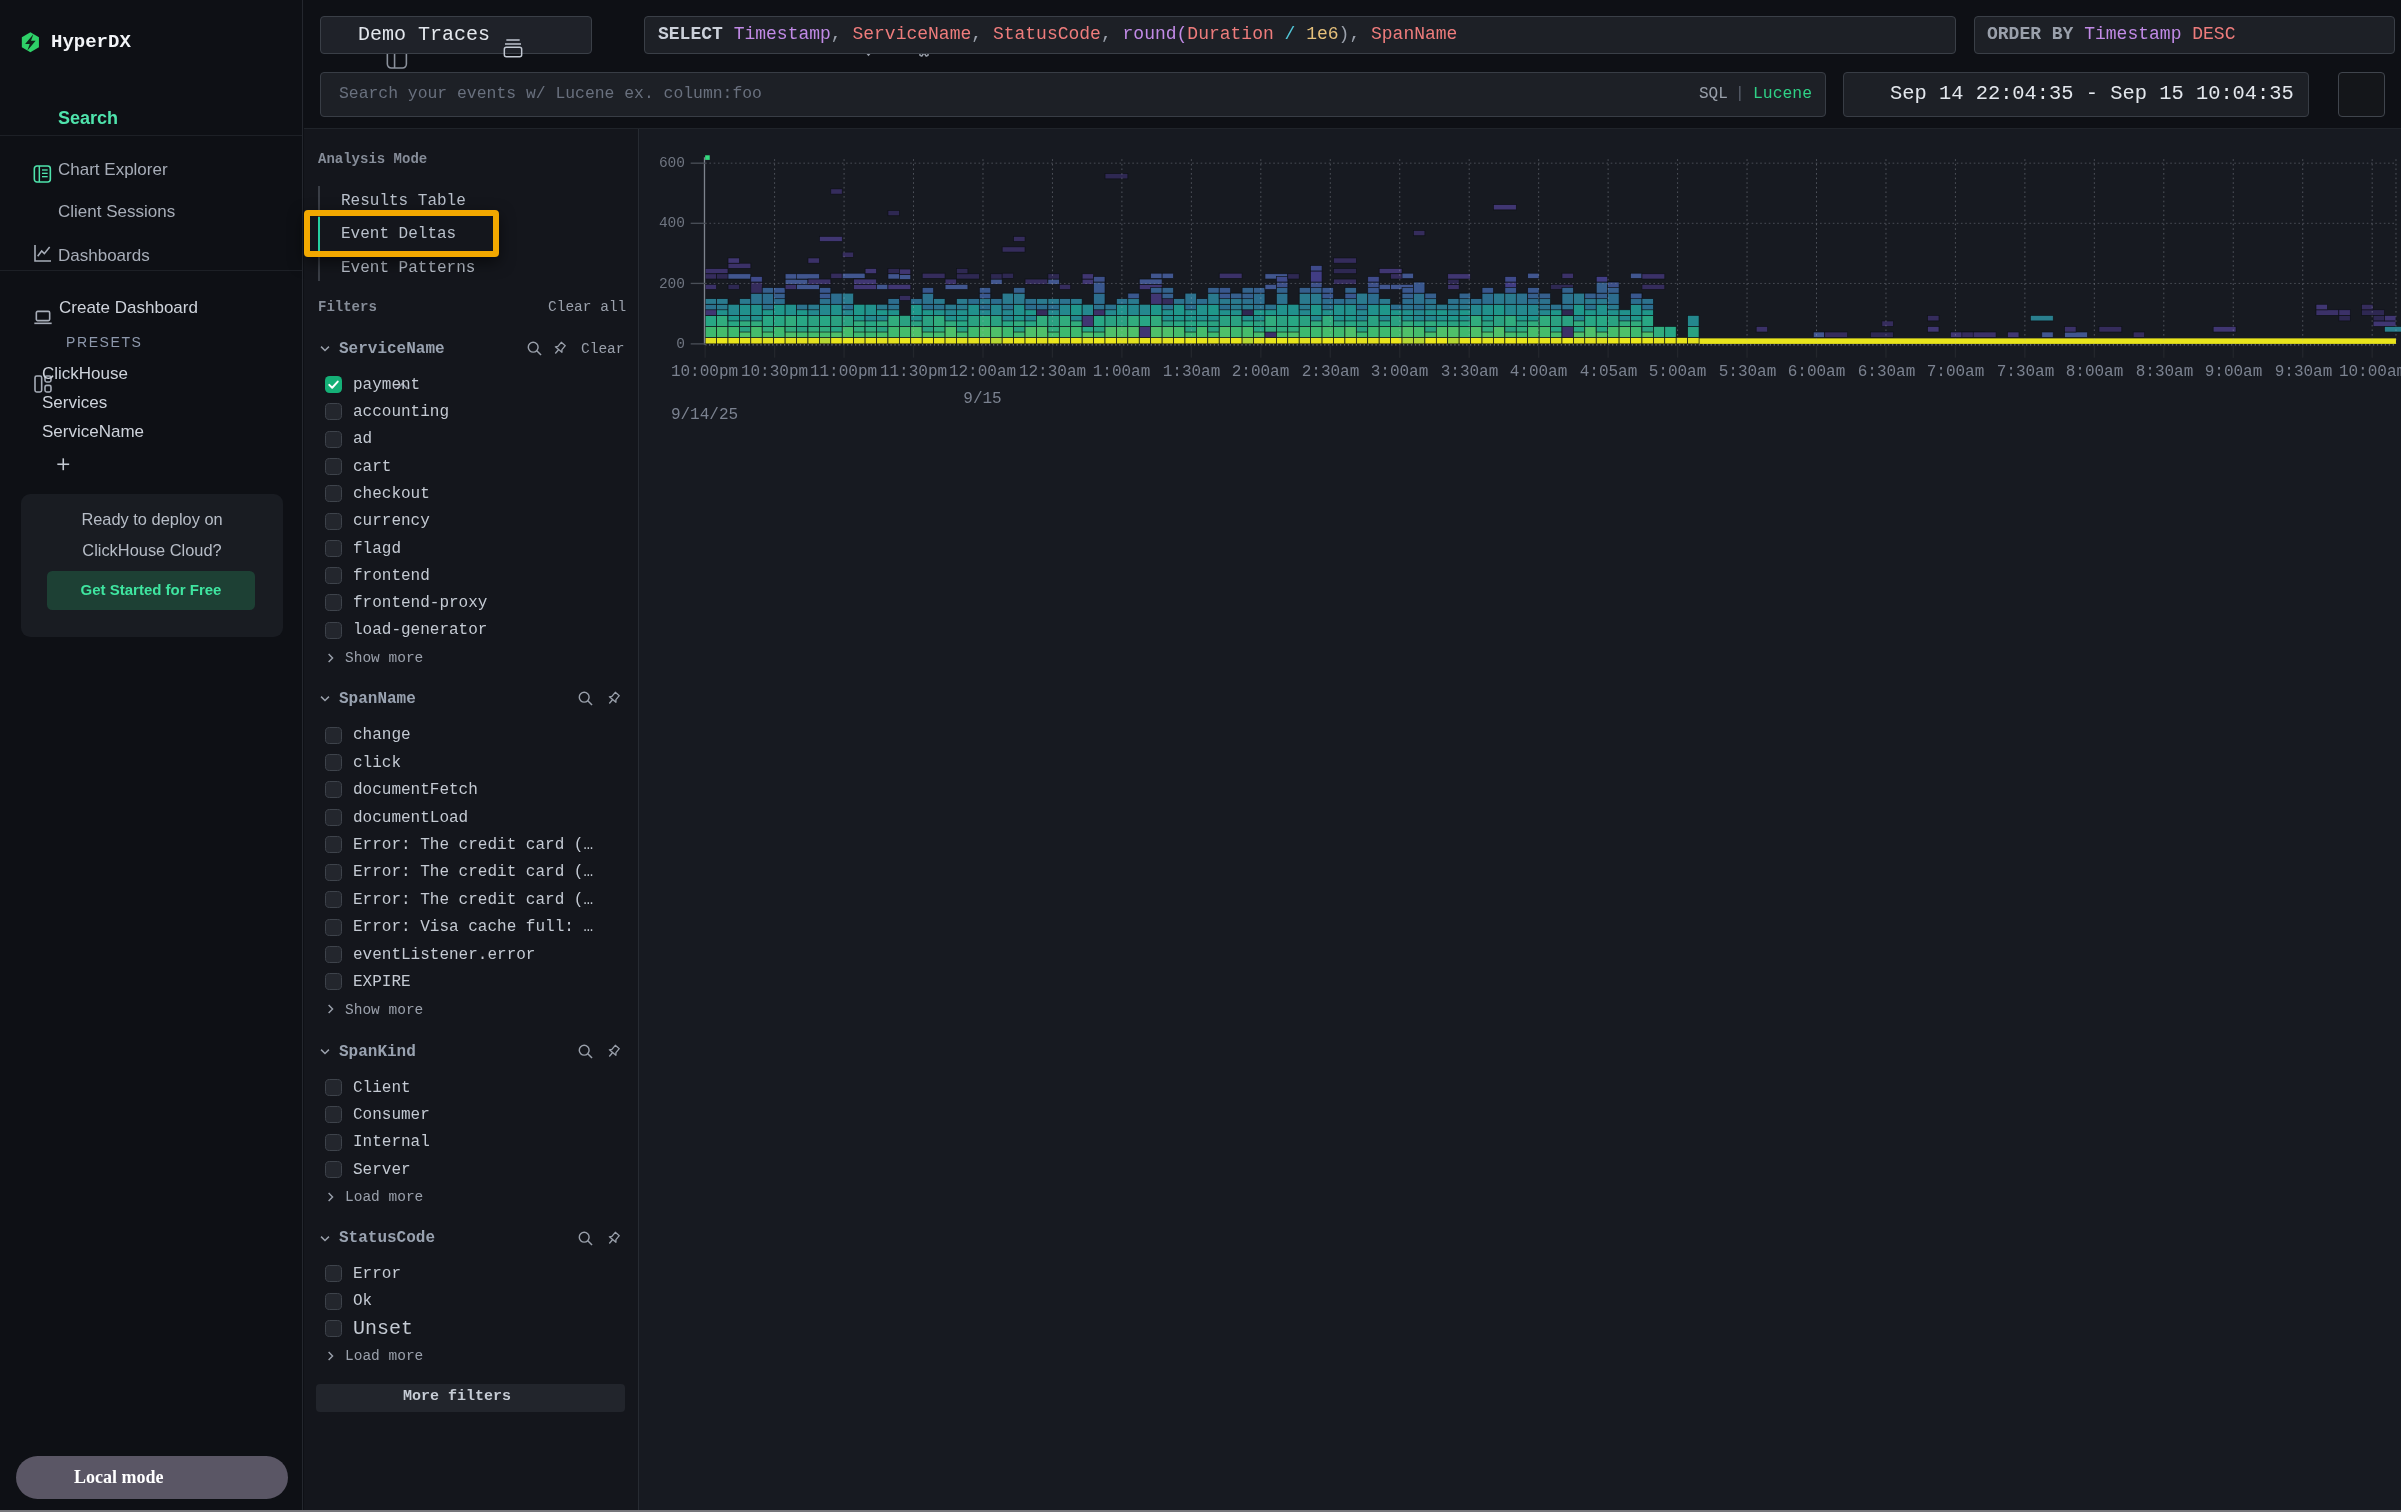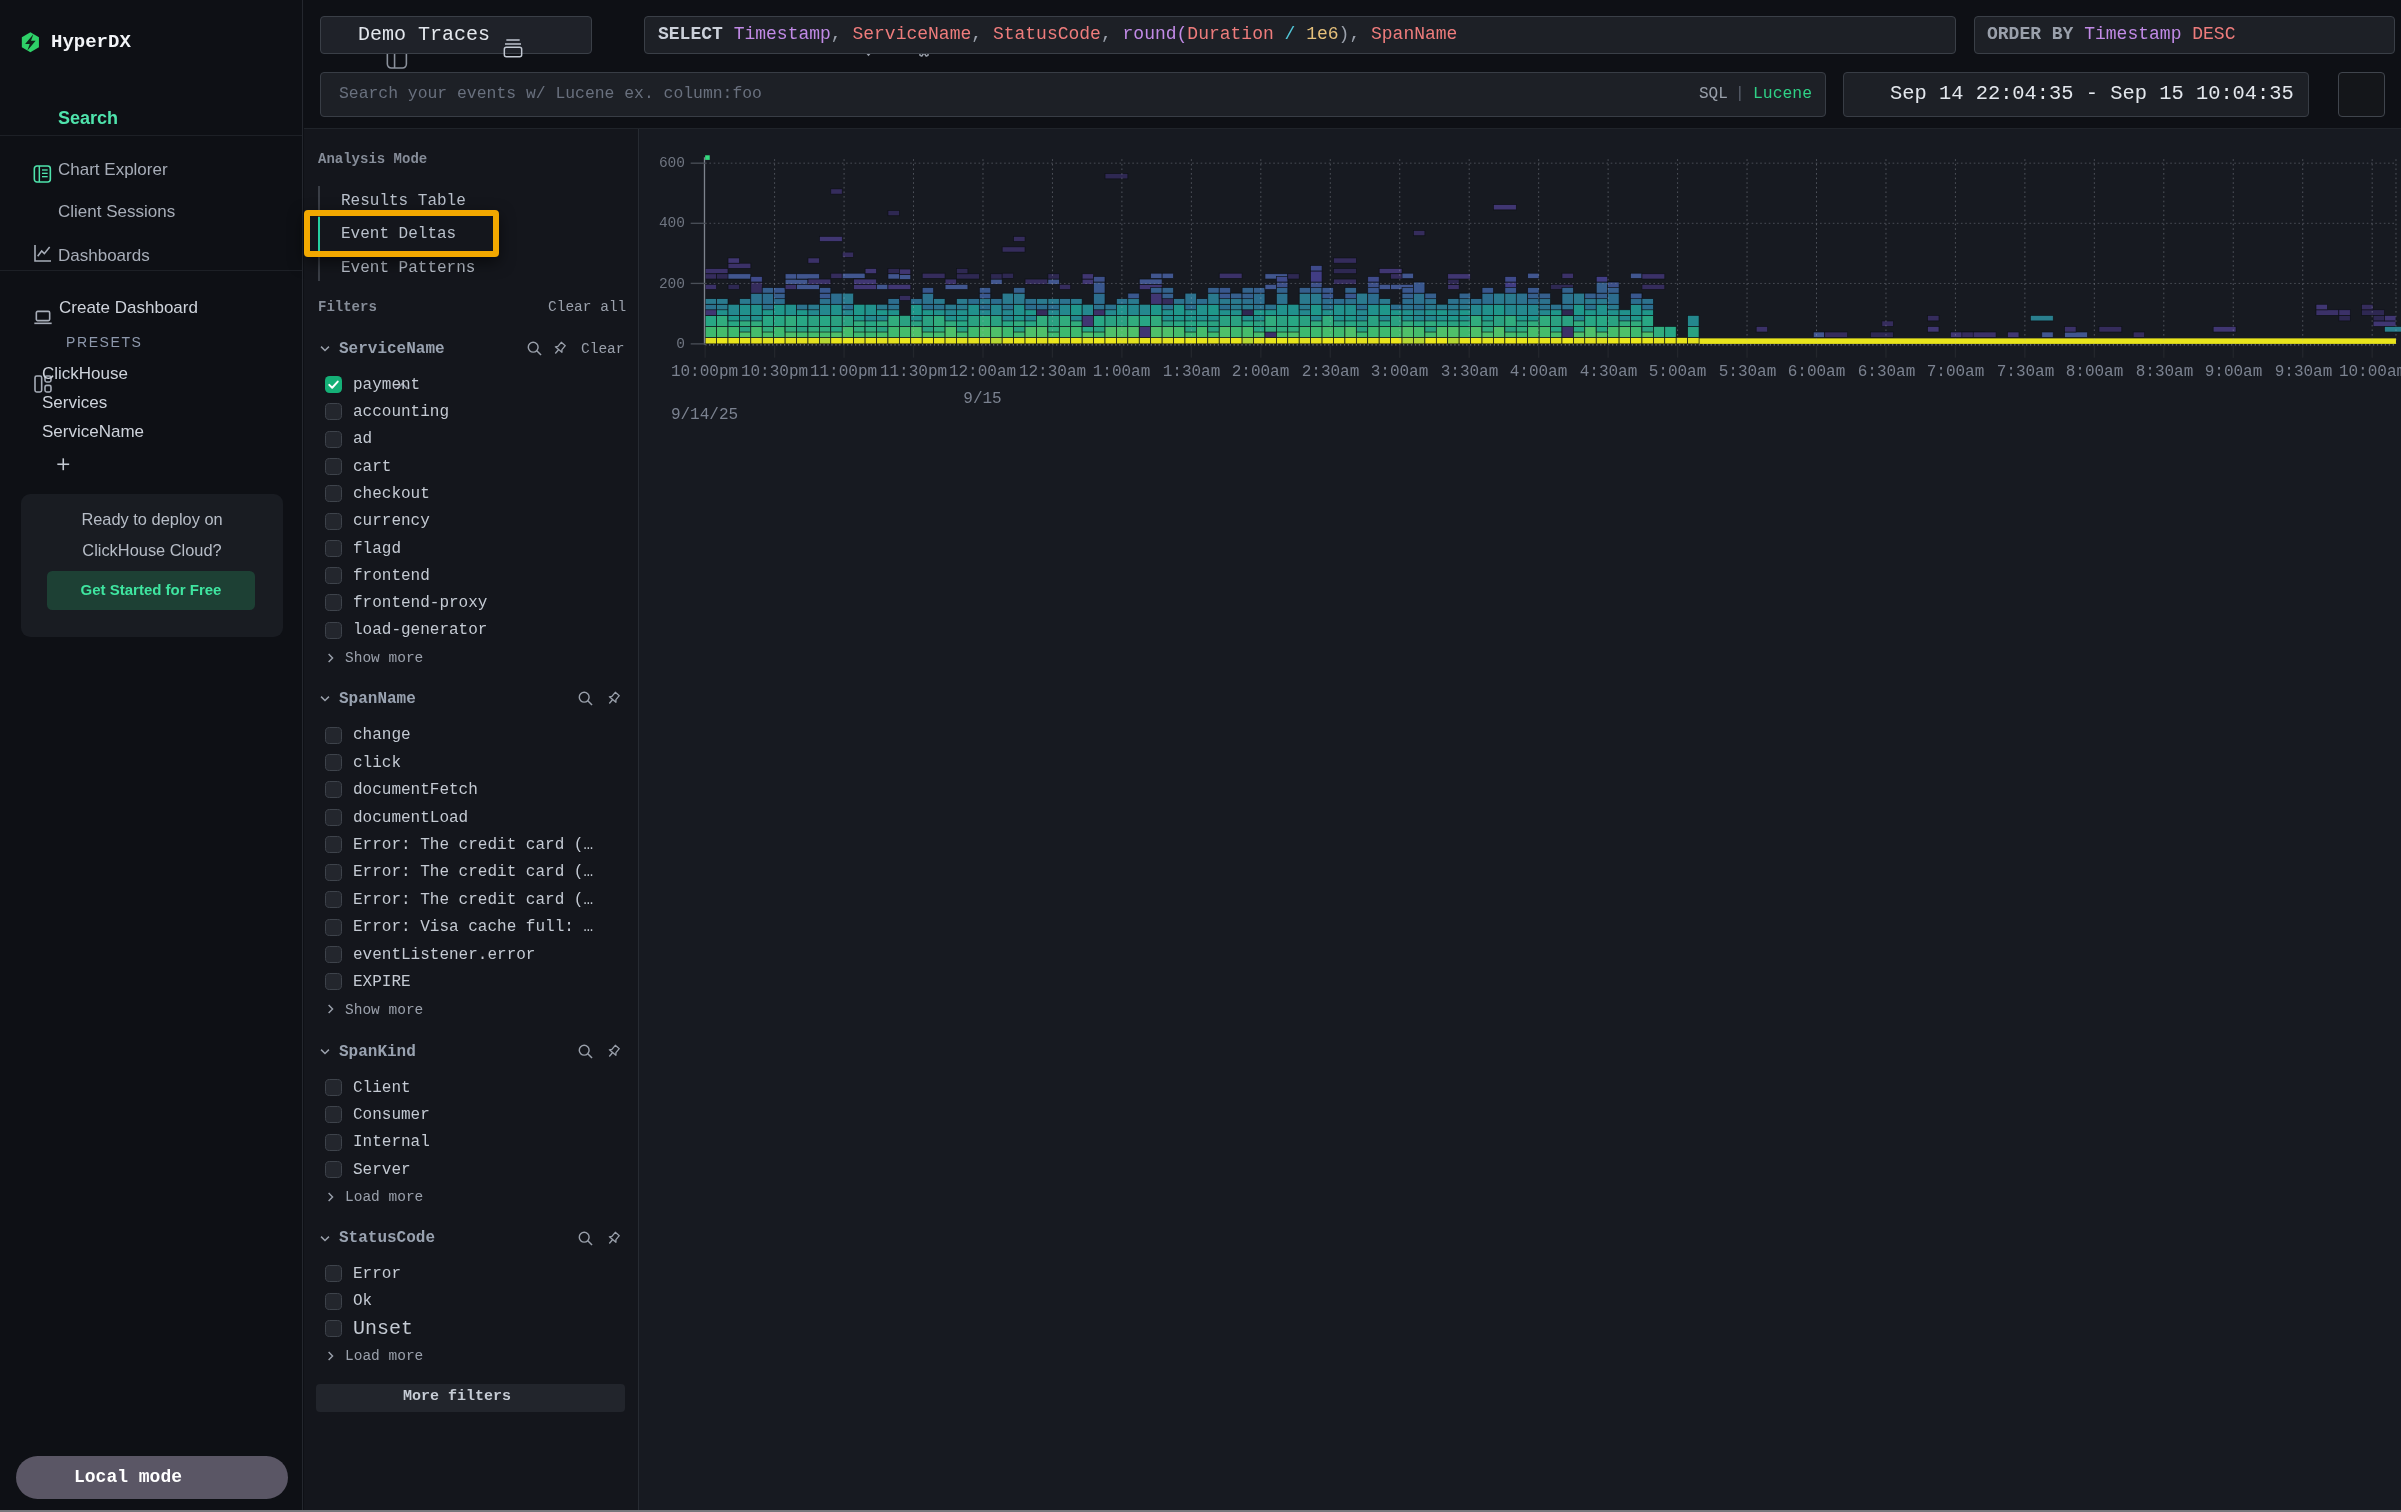--- a/index.html
+++ b/index.html
@@ -74,21 +74,21 @@
 <svg class="abs" style="left:24;top:2138" width="37" height="37" viewBox="0 0 56 56">
 <circle cx="28" cy="28" r="26" fill="#57536100" stroke="#6b6775" stroke-width="2"></circle>
 <circle cx="28" cy="28" r="25" fill="#575364"></circle>
 <text x="28" y="38" font-family="Liberation Sans, sans-serif" font-size="28" fill="#e9ebf0" text-anchor="middle">?</text>
 </svg>
 <div class="t" style="left:16px;top:1456px;width:272px;height:43px;background:#5a5665;border-radius:22px;"></div>
 <svg class="abs" style="left:40;top:2221" width="34" height="34" viewBox="0 0 52 52">
 <circle cx="26" cy="26" r="26" fill="#4a7c6c"></circle>
 <text x="26" y="36" font-family="Liberation Sans, sans-serif" font-size="27" font-weight="bold" fill="#45f5b2" text-anchor="middle">U</text>
 </svg>
-<div class="t" style="left:74px;top:1464px;height:26px;line-height:26px;font-size:18px;color:#ffffff;font-family:Liberation Mono, monospace;font-weight:bold;">Local mode</div>
+<div class="t" style="left:74px;top:1464px;height:26px;line-height:26px;font-size:18px;color:#ffffff;font-family:Liberation Serif, serif;font-weight:bold;">Local mode</div>
 <svg class="abs" style="left:402;top:2233" width="13" height="18.4" viewBox="0 0 20 28">
 <polyline points="5,4 15,14 5,24" fill="none" stroke="#b4bccc" stroke-width="2.6"></polyline>
 </svg>
 <div class="t" style="left:320px;top:16px;width:272px;height:38px;background:#1f2229;border:0.7px solid #3a3f47;border-radius:4px;"></div>
 <svg class="abs" style="left:503;top:38" width="20" height="20" viewBox="0 0 30 30">
 <line x1="5" y1="3" x2="25" y2="3" stroke="#c2c8d2" stroke-width="2.2"></line>
 <line x1="3" y1="9" x2="27" y2="9" stroke="#c2c8d2" stroke-width="2.2"></line>
 <rect x="2" y="14" width="26" height="14" rx="3" fill="none" stroke="#c2c8d2" stroke-width="2.2"></rect>
 </svg>
 <div class="t" style="left:358px;top:23px;height:24px;line-height:24px;font-size:20px;color:#e3e7ed;font-family:'Liberation Mono', monospace;">Demo Traces</div>
@@ -1015,21 +1015,21 @@
 <div class="t" style="left:861px;top:360px;height:24px;line-height:24px;font-size:16px;color:#7b8290;font-family:'Liberation Mono', monospace;width:105px;text-align:center;">11:30pm</div>
 <div class="t" style="left:930px;top:360px;height:24px;line-height:24px;font-size:16px;color:#7b8290;font-family:'Liberation Mono', monospace;width:105px;text-align:center;">12:00am</div>
 <div class="t" style="left:1000px;top:360px;height:24px;line-height:24px;font-size:16px;color:#7b8290;font-family:'Liberation Mono', monospace;width:105px;text-align:center;">12:30am</div>
 <div class="t" style="left:1069px;top:360px;height:24px;line-height:24px;font-size:16px;color:#7b8290;font-family:'Liberation Mono', monospace;width:105px;text-align:center;">1:00am</div>
 <div class="t" style="left:1139px;top:360px;height:24px;line-height:24px;font-size:16px;color:#7b8290;font-family:'Liberation Mono', monospace;width:105px;text-align:center;">1:30am</div>
 <div class="t" style="left:1208px;top:360px;height:24px;line-height:24px;font-size:16px;color:#7b8290;font-family:'Liberation Mono', monospace;width:105px;text-align:center;">2:00am</div>
 <div class="t" style="left:1278px;top:360px;height:24px;line-height:24px;font-size:16px;color:#7b8290;font-family:'Liberation Mono', monospace;width:105px;text-align:center;">2:30am</div>
 <div class="t" style="left:1347px;top:360px;height:24px;line-height:24px;font-size:16px;color:#7b8290;font-family:'Liberation Mono', monospace;width:105px;text-align:center;">3:00am</div>
 <div class="t" style="left:1417px;top:360px;height:24px;line-height:24px;font-size:16px;color:#7b8290;font-family:'Liberation Mono', monospace;width:105px;text-align:center;">3:30am</div>
 <div class="t" style="left:1486px;top:360px;height:24px;line-height:24px;font-size:16px;color:#7b8290;font-family:'Liberation Mono', monospace;width:105px;text-align:center;">4:00am</div>
-<div class="t" style="left:1556px;top:360px;height:24px;line-height:24px;font-size:16px;color:#7b8290;font-family:'Liberation Mono', monospace;width:105px;text-align:center;">4:30am</div>
+<div class="t" style="left:1556px;top:360px;height:24px;line-height:24px;font-size:16px;color:#7b8290;font-family:'Liberation Mono', monospace;width:105px;text-align:center;">4:05am</div>
 <div class="t" style="left:1625px;top:360px;height:24px;line-height:24px;font-size:16px;color:#7b8290;font-family:'Liberation Mono', monospace;width:105px;text-align:center;">5:00am</div>
 <div class="t" style="left:1695px;top:360px;height:24px;line-height:24px;font-size:16px;color:#7b8290;font-family:'Liberation Mono', monospace;width:105px;text-align:center;">5:30am</div>
 <div class="t" style="left:1764px;top:360px;height:24px;line-height:24px;font-size:16px;color:#7b8290;font-family:'Liberation Mono', monospace;width:105px;text-align:center;">6:00am</div>
 <div class="t" style="left:1834px;top:360px;height:24px;line-height:24px;font-size:16px;color:#7b8290;font-family:'Liberation Mono', monospace;width:105px;text-align:center;">6:30am</div>
 <div class="t" style="left:1903px;top:360px;height:24px;line-height:24px;font-size:16px;color:#7b8290;font-family:'Liberation Mono', monospace;width:105px;text-align:center;">7:00am</div>
 <div class="t" style="left:1973px;top:360px;height:24px;line-height:24px;font-size:16px;color:#7b8290;font-family:'Liberation Mono', monospace;width:105px;text-align:center;">7:30am</div>
 <div class="t" style="left:2042px;top:360px;height:24px;line-height:24px;font-size:16px;color:#7b8290;font-family:'Liberation Mono', monospace;width:105px;text-align:center;">8:00am</div>
 <div class="t" style="left:2112px;top:360px;height:24px;line-height:24px;font-size:16px;color:#7b8290;font-family:'Liberation Mono', monospace;width:105px;text-align:center;">8:30am</div>
 <div class="t" style="left:2181px;top:360px;height:24px;line-height:24px;font-size:16px;color:#7b8290;font-family:'Liberation Mono', monospace;width:105px;text-align:center;">9:00am</div>
 <div class="t" style="left:2251px;top:360px;height:24px;line-height:24px;font-size:16px;color:#7b8290;font-family:'Liberation Mono', monospace;width:105px;text-align:center;">9:30am</div>

